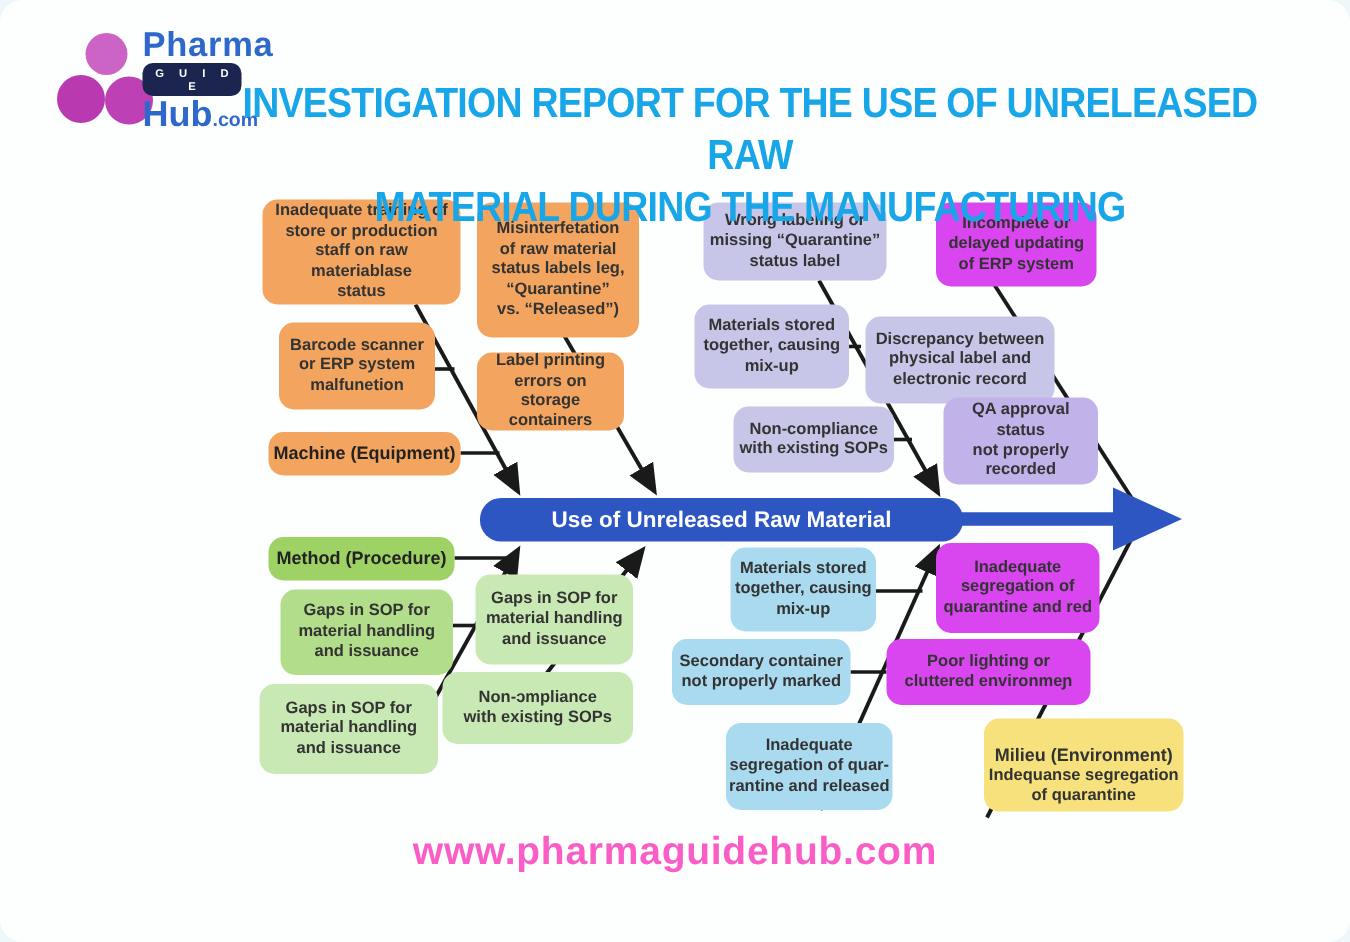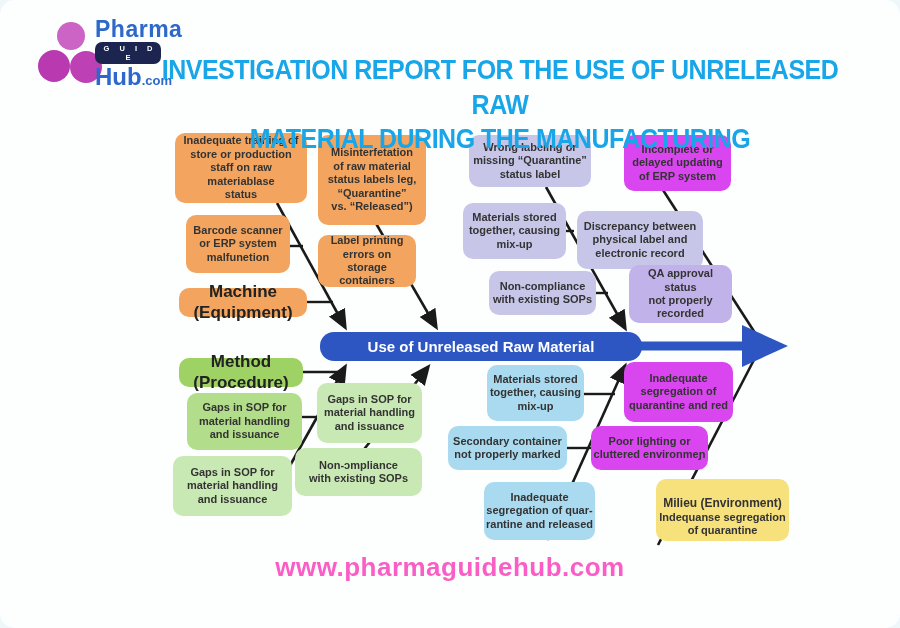--- a/index.html
+++ b/index.html
@@ -22,21 +22,21 @@
   
   .title{position:absolute;left:150px;top:52px;width:700px;text-align:center;z-index:3;
     color:#18a6e8;font-weight:bold;font-size:25px;line-height:31px;letter-spacing:-0.5px;
     transform:scaleY(1.12);transform-origin:top center;}
 
   
   .bones{position:absolute;left:0;top:0;z-index:1;}
   .box{position:absolute;z-index:2;display:flex;align-items:center;justify-content:center;
     text-align:center;border-radius:10px;color:#333;font-size:11px;font-weight:600;
     line-height:1.22;white-space:pre-line;padding:2px;box-sizing:border-box;}
-  .label-box{font-size:17px;font-weight:bold;color:#222;}
+  .label-box{font-size:12px;font-weight:bold;color:#222;}
   .c-orange{background:#f3a55f;}
   .c-lav{background:#c7c6e9;}
   .c-purple{background:#d946ef;}
   .c-purple2{background:#c2b2ea;}
   .c-green-bright{background:#9ed264;}
   .c-green{background:#b2dd8a;}
   .c-green-pale{background:#c9e9b4;}
   .c-blue{background:#a9daef;}
   .c-yellow{background:#f6e17c;margin-left:45px;}
   .box-title{font-weight:bold;font-size:12px;display:block;}
@@ -157,21 +157,21 @@
 mix-up</div>
   <div class="box c-blue" style="left:448px;top:426px;width:119px;height:44px;">Secondary container
 not properly marked</div>
   <div class="box c-blue" style="left:484px;top:482px;width:111px;height:58px;">Inadequate
 segregation of quar-
 rantine and released</div>
 
   <div class="box c-purple" style="left:624px;top:362px;width:109px;height:60px;">Inadequate
 segregation of
 quarantine and red</div>
-  <div class="box c-purple" style="left:591px;top:426px;width:117px;height:44px;">Poor lighting or
+  <div class="box c-purple" style="left:591px;top:426px;width:136px;height:44px;">Poor lighting or
 cluttered environmeɲ</div>
   <div class="box c-yellow" style="left:611px;top:479px;width:133px;height:62px;">
     <div>
       <span class="box-title">Milieu (Environment)</span><span>Indequanse segregation
 of quarantine</span>
     </div>
   </div>
 
   <div class="footer-url">www.pharmaguidehub.com</div>
 

